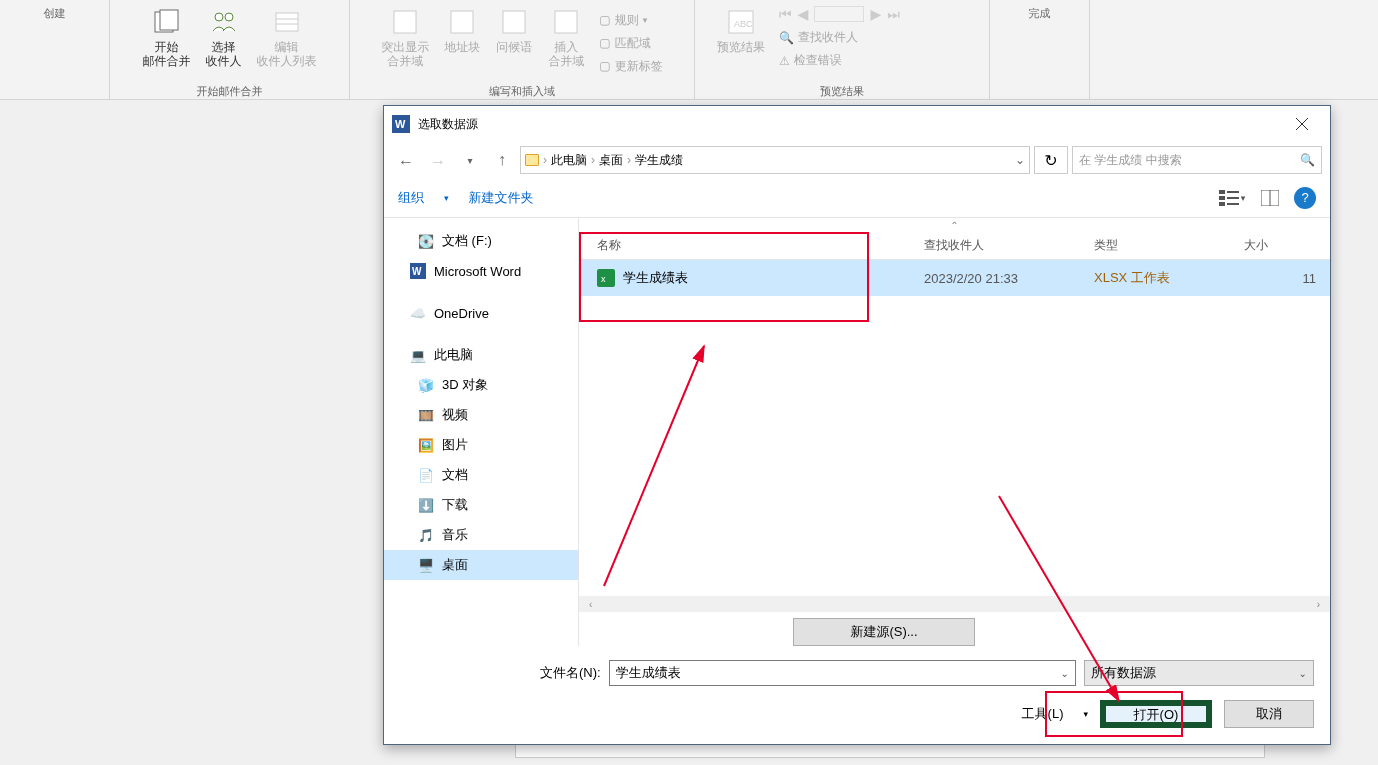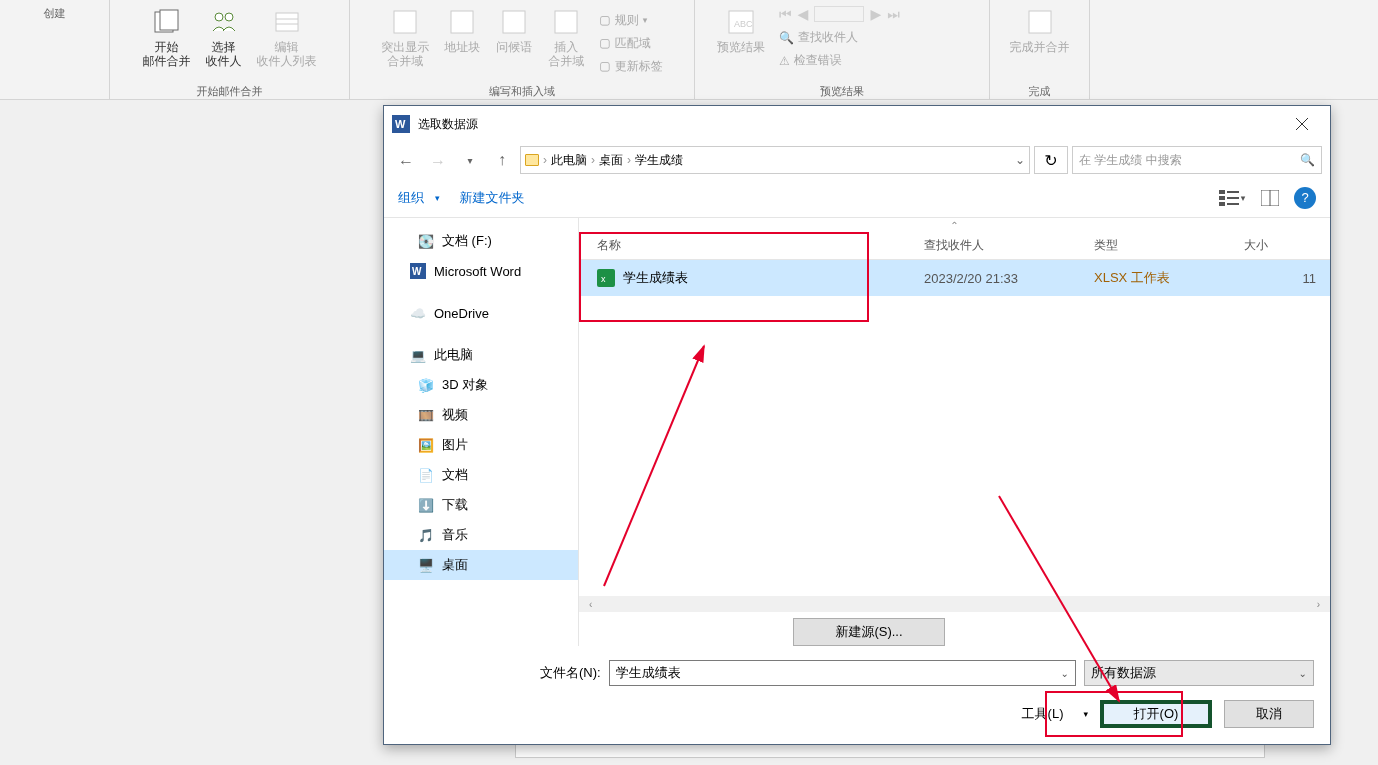--- a/index.html
+++ b/index.html
@@ -30,21 +30,21 @@
 
     .address-bar { flex: 1; height: 28px; border: 1px solid #ccc; display: flex; align-items: center; padding: 0 4px; gap: 4px; font-size: 12px; background: #fff; }
     .bc-sep { color: #999; }
     .addr-dd { margin-left: auto; cursor: pointer; color: #666; }
 
     .refresh-btn { width: 34px; height: 28px; border: 1px solid #ccc; display: flex; align-items: center; justify-content: center; cursor: pointer;}
     .search-box { width: 250px; height: 28px; border: 1px solid #ccc; display: flex; align-items: center; padding: 4px 6px; font-size: 12px; color: #999; }
     .search-icon { margin-left: auto; color: #666; }
 
     .toolbar-row { height: 40px; border-bottom: 1px solid #e5e5e5; display: flex; align-items: center; padding: 0 14px; font-size: 13px; gap: 20px; }
-    .toolbar-link { color: #0066cc; cursor: pointer; display: flex; align-items: center; gap: 11px; }
+    .toolbar-link { color: #0066cc; cursor: pointer; display: flex; align-items: center; gap: 20px; }
     .toolbar-right { margin-left: auto; display: flex; align-items: center; gap: 10px; }
     .view-btn { width: 28px; height: 28px; display: flex; align-items: center; justify-content: center; cursor: pointer; color: #555; }
     .help-btn { width: 22px; height: 22px; border-radius: 50%; background: #1979ca; color: #fff; display: flex; align-items: center; justify-content: center; font-size: 13px; cursor: pointer; }
 
     .dialog-body { flex: 1; display: flex; overflow: hidden; }
 
     .nav-pane { width: 195px; border-right: 1px solid #e5e5e5; overflow-y: auto; padding-top: 8px; font-size: 13px; }
     .nav-item { height: 30px; display: flex; align-items: center; gap: 8px; padding-left: 26px; cursor: pointer; }
     .nav-item.selected { background: #cce8ff; }
     .nav-ico { width: 16px; height: 16px; display: flex; align-items: center; justify-content: center; }
@@ -65,32 +65,32 @@
     .file-ico { width: 18px; height: 18px; background: #1d9045; border-radius: 2px; display: flex; align-items: center; justify-content: center; }
 
     .red-box { position: absolute; border: 2px solid #e4002b; pointer-events: none; }
     .red-box.name { left: 0; top: 14px; width: 290px; height: 90px; }
 
     .scroll-x { height: 16px; background: #f0f0f0; display: flex; align-items: center; padding: 0 10px; color: #888; font-size: 10px; margin-top: auto;}
     .scroll-x-right { margin-left: auto;}
 
     .new-src-row { padding: 6px 0 0 214px; }
     .btn-std { border: 1px solid #adadad; background: #e1e1e1; font-size: 13px; height: 28px; padding: 0 14px; cursor: pointer; }
-    .btn-std.wide { width: 152px; }
+    .btn-std.wide { width: 182px; }
 
     .dialog-footer { padding: 14px 16px 16px; }
     .footer-row1 { display: flex; align-items: center; gap: 8px; font-size: 13px; }
     .fn-label { margin-left: 140px; }
     .fn-input { flex: 1; height: 26px; border: 1px solid #7a7a7a; padding: 0 6px; font-size: 13px; background: #fff; display: flex; align-items: center; justify-content: space-between; }
     .type-select { width: 230px; height: 26px; border: 1px solid #adadad; padding: 0 6px; font-size: 13px; display: flex; align-items: center; justify-content: space-between; background: #e8e8e8; }
     .dd-arrow { font-size: 10px; color: #555; }
 
     .footer-row2 { display: flex; align-items: center; justify-content: flex-end; gap: 12px; margin-top: 14px; font-size: 13px; }
     .tools-lbl { display: flex; align-items: center; gap: 20px; }
-    .btn-open { width: 112px; height: 28px; border: 4px solid #14532d; background: #e5f1fb; cursor: pointer; font-size: 13px; }
+    .btn-open { width: 112px; height: 28px; border: 6px solid #14532d; background: #e5f1fb; cursor: pointer; font-size: 13px; }
     .btn-cancel { width: 90px; height: 28px; border: 1px solid #adadad; background: #e1e1e1; cursor: pointer; font-size: 13px; }
 
     .annot-box-open { position: absolute; border: 2px solid #e4002b; pointer-events: none; }
 
     
     .arrow-svg { position: absolute; pointer-events: none; }
 
     .doc-bg { position: absolute; left: 0; top: 100px; width: 1378px; height: 665px; background: #f0f0f0; z-index: -1;}
     .doc-page { position: absolute; left: 515px; top: 728px; width: 750px; height: 30px; background: #fff; border: 1px solid #ccc; }
 
@@ -228,30 +228,20 @@
         <div class="ribbon-small-item disabled">
             <span>⚠</span>
             <span>检查错误</span>
           </div>
       </div>
     </div>
     <div class="ribbon-group-label">预览结果</div>
   </div>
 
   <div class="ribbon-group" style="width:100px">
-    <div class="ribbon-group-items">
-      <div class="ribbon-btn disabled">
-        <div class="ribbon-icon">
-            <svg width="26" height="26">
-              <rect x="2" y="2" width="22" height="22" fill="#fff" stroke="#ccc"></rect>
-            </svg>
-          </div>
-        <div class="lbl">完成并合并</div>
-      </div>
-    </div>
     <div class="ribbon-group-label">完成</div>
   </div>
 </div>
 
 <div class="dialog">
   <div class="dialog-titlebar">
     <svg width="18" height="18">
         <rect width="18" height="18" fill="#2b579a"></rect>
         <text x="3" y="13" fill="#fff" font-size="11" font-weight="bold">W</text>
       </svg>

